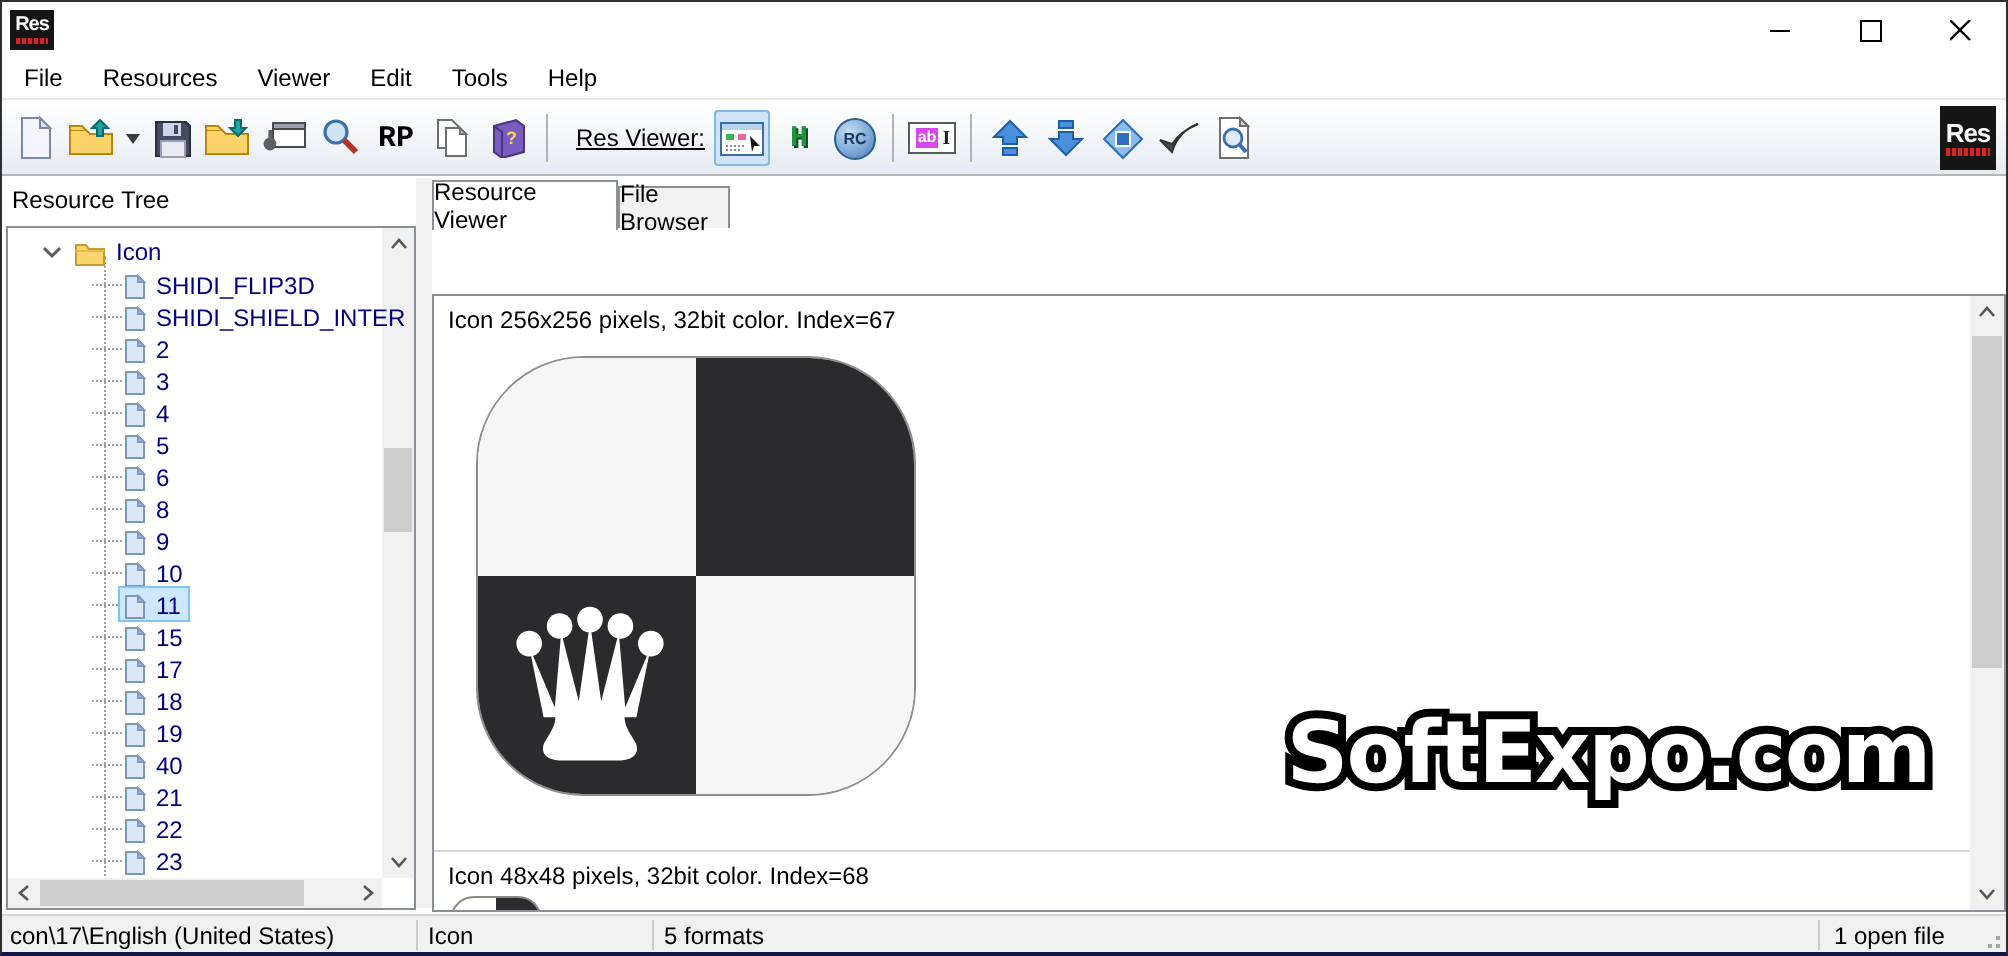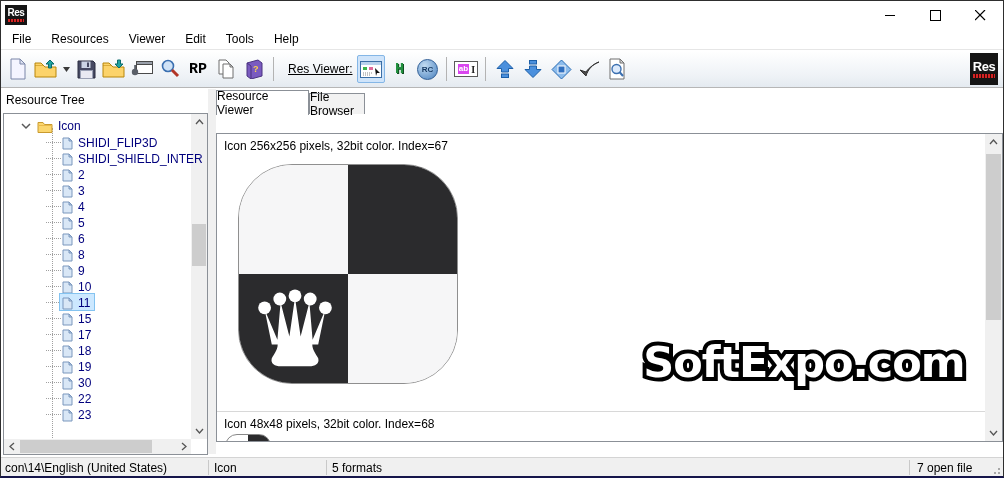--- a/index.html
+++ b/index.html
@@ -62,21 +62,21 @@
   
   .tab { position:absolute; background:#fff; border:1px solid #8b9097; border-bottom:none; display:flex; align-items:center; justify-content:center; }
   .tab.active { left:215px; top:89px; width:93px; height:25px; z-index:3; background:#fff; }
   .tab.inactive { left:308px; top:92px; width:56px; height:21px; background:#f2f2f2; }
   .bgcolor-box { position:absolute; left:215px; top:113px; width:787px; height:32px; border:1px solid #8b9097; background:#f0f0f0; display:flex; align-items:center; z-index:2; }
   .bgcolor-label { margin-left:10px; margin-right:9px; }
   .combo { width:135px; height:21px; background:#fff; border:1px solid #7a7a7a; display:flex; align-items:center; position:relative; }
   .combo-value { margin-left:6px; }
   .combo-arrow { position:absolute; right:4px; top:4px; }
   .browse-btn { width:27px; height:21px; margin-left:7px; background:#e6e6e6; border:1px solid #9a9a9a; display:flex; align-items:center; justify-content:center; color:#333; }
-  .content-box { position:absolute; left:215px; top:132px; width:787px; height:309px; border:1px solid #8b9097; background:#fff; overflow:hidden; }
+  .content-box { position:absolute; left:215px; top:146px; width:787px; height:309px; border:1px solid #8b9097; background:#fff; overflow:hidden; }
   .caption1 { position:absolute; left:7px; top:5px; }
   .caption2 { position:absolute; left:7px; top:283px; }
   .divider-line { position:absolute; left:0; right:17px; top:277px; border-top:1px solid #d8d8d8; }
   
   .icon-preview { position:absolute; left:21px; top:30px; width:220px; height:220px; border-radius:54px; overflow:hidden; border:1px solid #8f8f8f; display:grid; grid-template-columns:1fr 1fr; grid-template-rows:1fr 1fr; }
   .sq-light { background:#f6f6f7; }
   .sq-dark { background:#2b2b2d; }
   .crown-svg { position:absolute; left:16px; top:120px; width:80px; height:84px; }
   .mini-icon { position:absolute; left:8px; top:300px; width:46px; height:40px; border:1px solid #888; border-radius:12px 12px 0 0; background:linear-gradient(90deg,#ffffff 0 50%, #2b2b2d 50% 100%); }
   .watermark { position:absolute; left:420px; top:198px; }
@@ -431,21 +431,31 @@
             <span>19</span>
           </span>
         </div>
       <div class="tree-row child">
           <span class="hguide"></span>
           <span class="row-content">
             <svg width="11" height="13" viewBox="0 0 11 13">
               <path d="M1 1 h6 l3 3 v8 H1 z" fill="#d9e7f6" stroke="#7a97bd"></path>
               <path d="M7 1 v3 h3 z" fill="#b3cbe6" stroke="#7a97bd"></path>
             </svg>
-            <span>30</span>
+            <span>40</span>
+          </span>
+        </div>
+      <div class="tree-row child">
+          <span class="hguide"></span>
+          <span class="row-content">
+            <svg width="11" height="13" viewBox="0 0 11 13">
+              <path d="M1 1 h6 l3 3 v8 H1 z" fill="#d9e7f6" stroke="#7a97bd"></path>
+              <path d="M7 1 v3 h3 z" fill="#b3cbe6" stroke="#7a97bd"></path>
+            </svg>
+            <span>21</span>
           </span>
         </div>
       <div class="tree-row child">
           <span class="hguide"></span>
           <span class="row-content">
             <svg width="11" height="13" viewBox="0 0 11 13">
               <path d="M1 1 h6 l3 3 v8 H1 z" fill="#d9e7f6" stroke="#7a97bd"></path>
               <path d="M7 1 v3 h3 z" fill="#b3cbe6" stroke="#7a97bd"></path>
             </svg>
             <span>22</span>
@@ -538,27 +548,27 @@
       <div class="sb-thumb-v" style="top:20px; height:166px;"></div>
       <span class="sb-arrow down" style="width:17px;">
           <svg width="9" height="6">
             <polyline points="1,1 4.5,5 8,1" fill="none" stroke="#555" stroke-width="1.3"></polyline>
           </svg>
         </span>
     </div>
   </div>
 
   <div class="statusbar">
-    <span class="sb-text" style="left:4px;">con\14\English (United States)</span>
+    <span class="sb-text" style="left:4px;">con\17\English (United States)</span>
     <div class="sb-div" style="left:207px;"></div>
     <span class="sb-text" style="left:213px;">Icon</span>
     <div class="sb-div" style="left:325px;"></div>
     <span class="sb-text" style="left:331px;">5 formats</span>
     <div class="sb-div" style="left:908px;"></div>
-    <span class="sb-text" style="left:916px;">7 open file</span>
+    <span class="sb-text" style="left:916px;">1 open file</span>
     <svg class="grip" width="10" height="10">
       <g fill="#a8a8a8">
         <rect x="7" y="7" width="2" height="2"></rect>
           <rect x="7" y="3" width="2" height="2"></rect>
           <rect x="3" y="7" width="2" height="2"></rect>
       </g>
     </svg>
   </div>
 
 </div>

